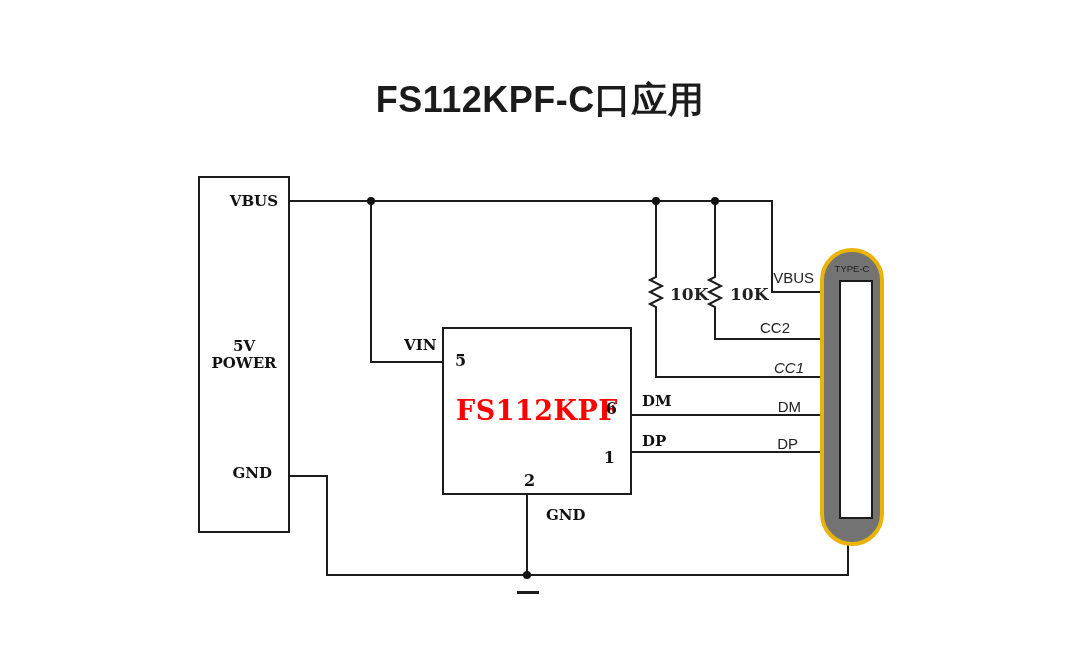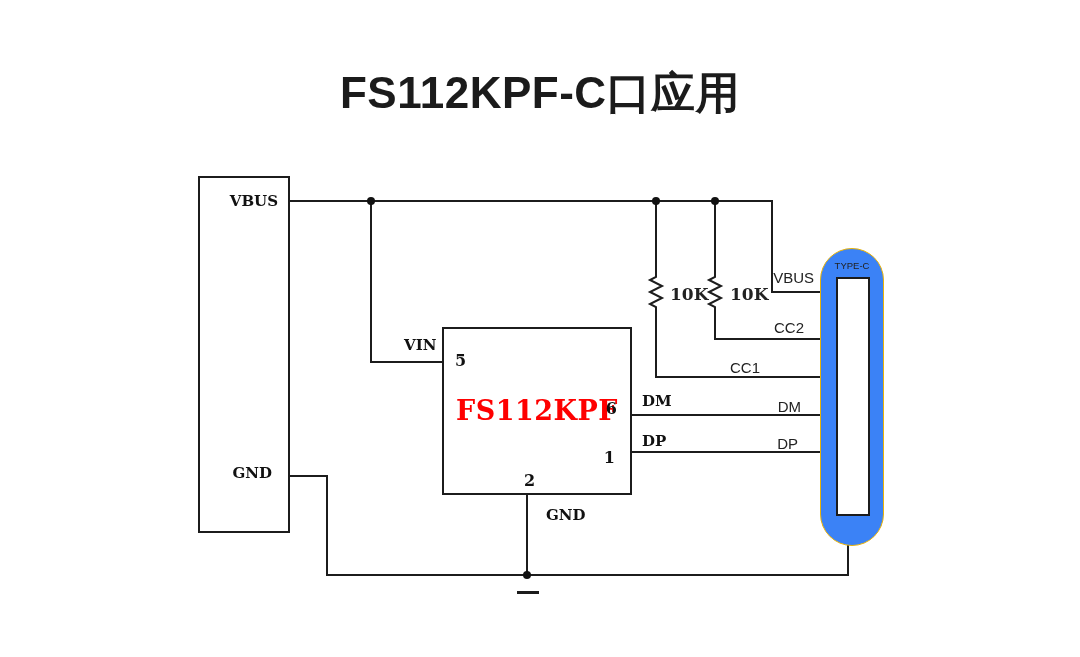--- a/index.html
+++ b/index.html
@@ -2,23 +2,23 @@
 <html><head>
 <meta charset="utf-8">
 <style>
   html,body{margin:0;padding:0;background:#fff;}
   .canvas{
     position:relative;width:1080px;height:657px;background:#ffffff;
     font-family:"Liberation Sans",sans-serif;color:#1c1c1c;overflow:hidden;
   }
   .canvas *{box-sizing:border-box;}
   .title{
-    position:absolute;left:0;right:0;top:64px;margin:0;
+    position:absolute;left:0;right:0;top:76px;margin:0;
     text-align:center;font-family:"Liberation Sans",sans-serif;
-    font-weight:800;font-size:44px;letter-spacing:0.5px;color:#1b1b1b;
+    font-weight:800;font-size:36px;letter-spacing:0.5px;color:#1b1b1b;
   }
   .box{position:absolute;border:2px solid #1c1c1c;background:#fff;}
   .wire{position:absolute;background:#1c1c1c;}
   .dot{position:absolute;width:8px;height:8px;border-radius:50%;background:#111;}
   .lblB{ 
     position:absolute;font-family:"DejaVu Serif","Liberation Serif",serif;
     font-weight:700;font-size:15px;line-height:1;color:#111;white-space:nowrap;
   }
   .pinN{position:absolute;font-family:"DejaVu Serif","Liberation Serif",serif;
     font-weight:700;font-size:16px;line-height:1;color:#111;}
@@ -26,21 +26,21 @@
     position:absolute;font-family:"Liberation Sans",sans-serif;
     font-weight:400;font-size:15px;line-height:1;color:#222;white-space:nowrap;
   }
   .val{position:absolute;font-family:"DejaVu Serif","Liberation Serif",serif;
     font-weight:700;font-size:17px;line-height:1;color:#222;}
   .chipName{
     position:absolute;left:0;right:0;top:68px;text-align:center;
     font-family:"DejaVu Serif","Liberation Serif",serif;font-weight:700;
     font-size:27px;line-height:1;letter-spacing:0.5px;
   }
-  .pill{position:absolute;border:1px solid #eab308;border-radius:32px;background:#3b82f6;}
+  .pill{position:absolute;border:4px solid #eab308;border-radius:32px;background:#737373;}
   .pillLabel{position:absolute;left:0;right:0;top:11px;text-align:center;
     font-family:"Liberation Sans",sans-serif;font-size:9.5px;font-weight:400;color:#222;}
   .innerRect{position:absolute;border:2px solid #1c1c1c;background:#fff;}
   svg.res{position:absolute;}
 </style>
 </head>
 <body>
 
 <div class="canvas">
 
@@ -76,39 +76,45 @@
     <polyline points="9,0 9,3 3,6 15,12 3,18 15,24 3,30 9,33 9,36" fill="none" stroke="#1c1c1c" stroke-width="2"></polyline>
   </svg>
   <svg class="res" style="left:706px;top:274px;" width="18" height="36" viewBox="0 0 18 36">
     <polyline points="9,0 9,3 3,6 15,12 3,18 15,24 3,30 9,33 9,36" fill="none" stroke="#1c1c1c" stroke-width="2"></polyline>
   </svg>
   <span class="val" style="left:670px;top:286px;">10K</span>
   <span class="val" style="left:730px;top:286px;">10K</span>
 
   <div class="box" style="left:198px;top:176px;width:92px;height:357px;">
     <span class="lblB" style="right:10px;top:16px;">VBUS</span>
+    <div style="position:absolute;left:0;right:0;top:160px;text-align:center;
+                font-family:'DejaVu Serif','Liberation Serif',serif;font-weight:700;
+                font-size:15px;line-height:17px;color:#111;">
+      <div>5V</div>
+      <div>POWER</div>
+    </div>
     <span class="lblB" style="right:16px;top:288px;">GND</span>
   </div>
 
   <div class="box" style="left:442px;top:327px;width:190px;height:168px;">
     <span class="chipName" style="color:#fe0000;">FS112KPF</span>
     <span class="pinN" style="left:11px;top:24px;">5</span>
     <span class="pinN" style="right:13px;top:72px;">6</span>
     <span class="pinN" style="right:15px;top:121px;">1</span>
     <span class="pinN" style="left:80px;top:144px;">2</span>
   </div>
 
   <span class="lblB" style="left:404px;top:338px;width:32px;">VIN</span>
   <span class="lblB" style="left:642px;top:394px;">DM</span>
   <span class="lblB" style="left:642px;top:434px;">DP</span>
   <span class="lblB" style="left:546px;top:508px;">GND</span>
 
   <span class="lblS" style="left:760px;top:270px;width:54px;text-align:right;">VBUS</span>
-  <span class="lblS" style="left:760px;top:320px;width:44px;text-align:right;">CC2</span>
-  <span class="lblS" style="left:716px;top:360px;width:44px;text-align:right;">CC1</span>
+  <span class="lblS" style="left:760px;top:320px;width:44px;">CC2</span>
+  <span class="lblS" style="left:760px;top:360px;width:44px;text-align:right;font-style:italic;">CC1</span>
   <span class="lblS" style="left:760px;top:399px;width:41px;text-align:right;">DM</span>
   <span class="lblS" style="left:760px;top:436px;width:38px;text-align:right;">DP</span>
 
   <div class="pill" style="left:820px;top:248px;width:64px;height:298px;">
     <span class="pillLabel">TYPE-C</span>
     <div class="innerRect" style="left:15px;top:28px;width:34px;height:239px;"></div>
   </div>
 
 </div>
 

